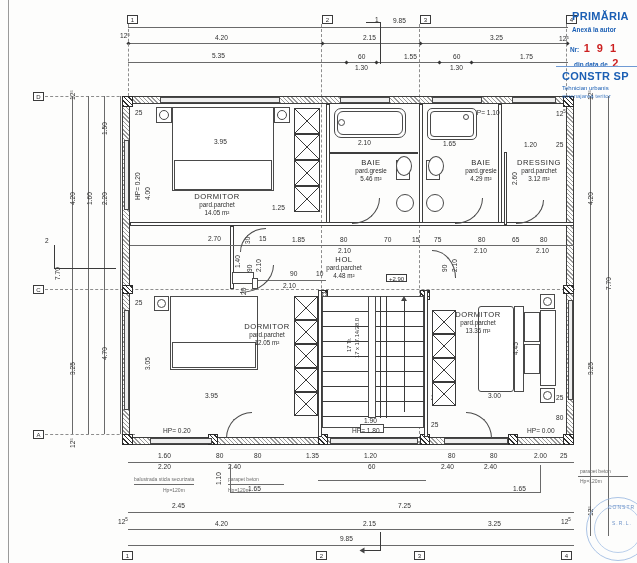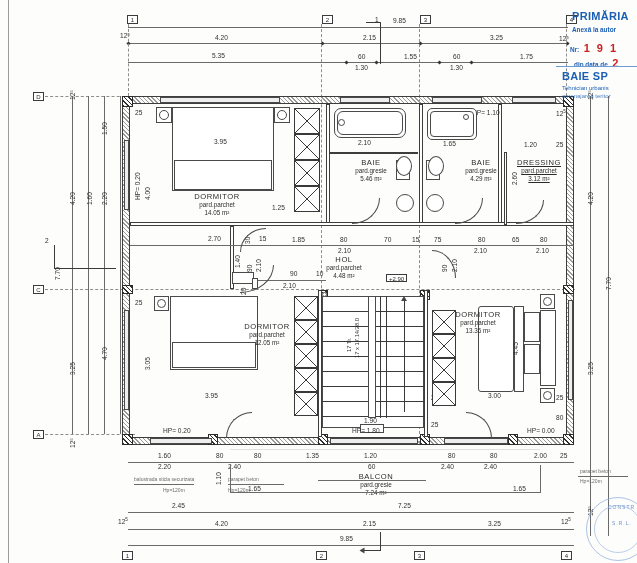--- a/index.html
+++ b/index.html
@@ -246,21 +246,21 @@
   <div class="fx" style="left:426px;top:160px;width:14px;height:20px;"></div>
   <div class="circ" style="left:428px;top:156px;width:16px;height:20px;"></div>
   <div class="circ" style="left:426px;top:194px;width:18px;height:18px;"></div>
   <div class="room" style="left:450px;top:158px;width:62px;">
     <div class="rn">BAIE</div>
     <div class="rf">pard.gresie</div>
     <div class="ra">4.29 m²</div>
   </div>
   <div class="door-tr" style="left:455px;top:198px;width:28px;height:26px;"></div>
 
-  <div class="room" style="left:508px;top:158px;width:62px;text-decoration:underline;">
+  <div class="room" style="left:508px;top:158px;width:62px;">
     <div class="rn">DRESSING</div>
     <div class="rf">pard.parchet</div>
     <div class="ra">3.12 m²</div>
   </div>
   <div class="dim" style="left:524px;top:142px;">1.20</div>
   <div class="dimv" style="left:512px;top:185px;">2.60</div>
   <div class="dim" style="left:556px;top:142px;">25</div>
   <div class="dim" style="left:556px;top:110px;">12<span class="sup">5</span></div>
   <div class="door-tr" style="left:516px;top:200px;width:28px;height:24px;"></div>
 
@@ -399,25 +399,20 @@
   <div class="dim" style="left:364px;top:453px;">1.20</div>
   <div class="dim" style="left:368px;top:464px;">60</div>
   <div class="dim" style="left:448px;top:453px;">80</div>
   <div class="dim" style="left:490px;top:453px;">80</div>
   <div class="dim" style="left:441px;top:464px;">2.40</div>
   <div class="dim" style="left:484px;top:464px;">2.40</div>
   <div class="dim" style="left:534px;top:453px;">2.00</div>
   <div class="dim" style="left:560px;top:453px;">25</div>
   <div class="dimv" style="left:216px;top:485px;">1.10</div>
 
-  <div class="room" style="left:340px;top:472px;width:72px;">
-    <div class="rn">BALCON</div>
-    <div class="rf">pard.gresie</div>
-    <div class="ra">7.24 m²</div>
-  </div>
 
   <div class="note" style="left:134px;top:476px;">balustrada sticla securizata</div>
   <div class="ln h thin" style="left:134px;top:484px;width:60px;"></div>
   <div class="note" style="left:163px;top:487px;">Hp=120m</div>
   <div class="note" style="left:228px;top:476px;">parapet  beton</div>
   <div class="ln h thin" style="left:228px;top:484px;width:56px;"></div>
   <div class="note" style="left:228px;top:487px;">Hp=120m</div>
   <div class="note" style="left:580px;top:468px;">parapet  beton</div>
   <div class="ln h thin" style="left:578px;top:476px;width:50px;"></div>
   <div class="note" style="left:580px;top:478px;">Hp=120m</div>
@@ -462,21 +457,21 @@
   <div class="stamp" style="left:570px;top:38px;">
     <span class="s2">Nr:</span>
     <span class="red">1 9 1</span>
   </div>
   <div class="stamp" style="left:574px;top:53px;">
     <span class="s2">din data de</span>
     <span class="red">2</span>
   </div>
   <div class="stampline" style="left:556px;top:66px;width:81px;"></div>
   <div class="stamp" style="left:562px;top:70px;">
-    <div class="s1">BAIE SP</div>
+    <div class="s1">CONSTR SP</div>
   </div>
   <div class="stamp" style="left:562px;top:85px;">
     <div class="s3">Tehnician urbanis</div>
   </div>
   <div class="stamp" style="left:562px;top:93px;opacity:.8;">
     <div class="s3">amenajarea teritor</div>
   </div>
 
   <div class="rstamp" style="left:586px;top:497px;width:62px;height:62px;"></div>
   <div class="rstamp2" style="left:594px;top:505px;width:46px;height:46px;"></div>

